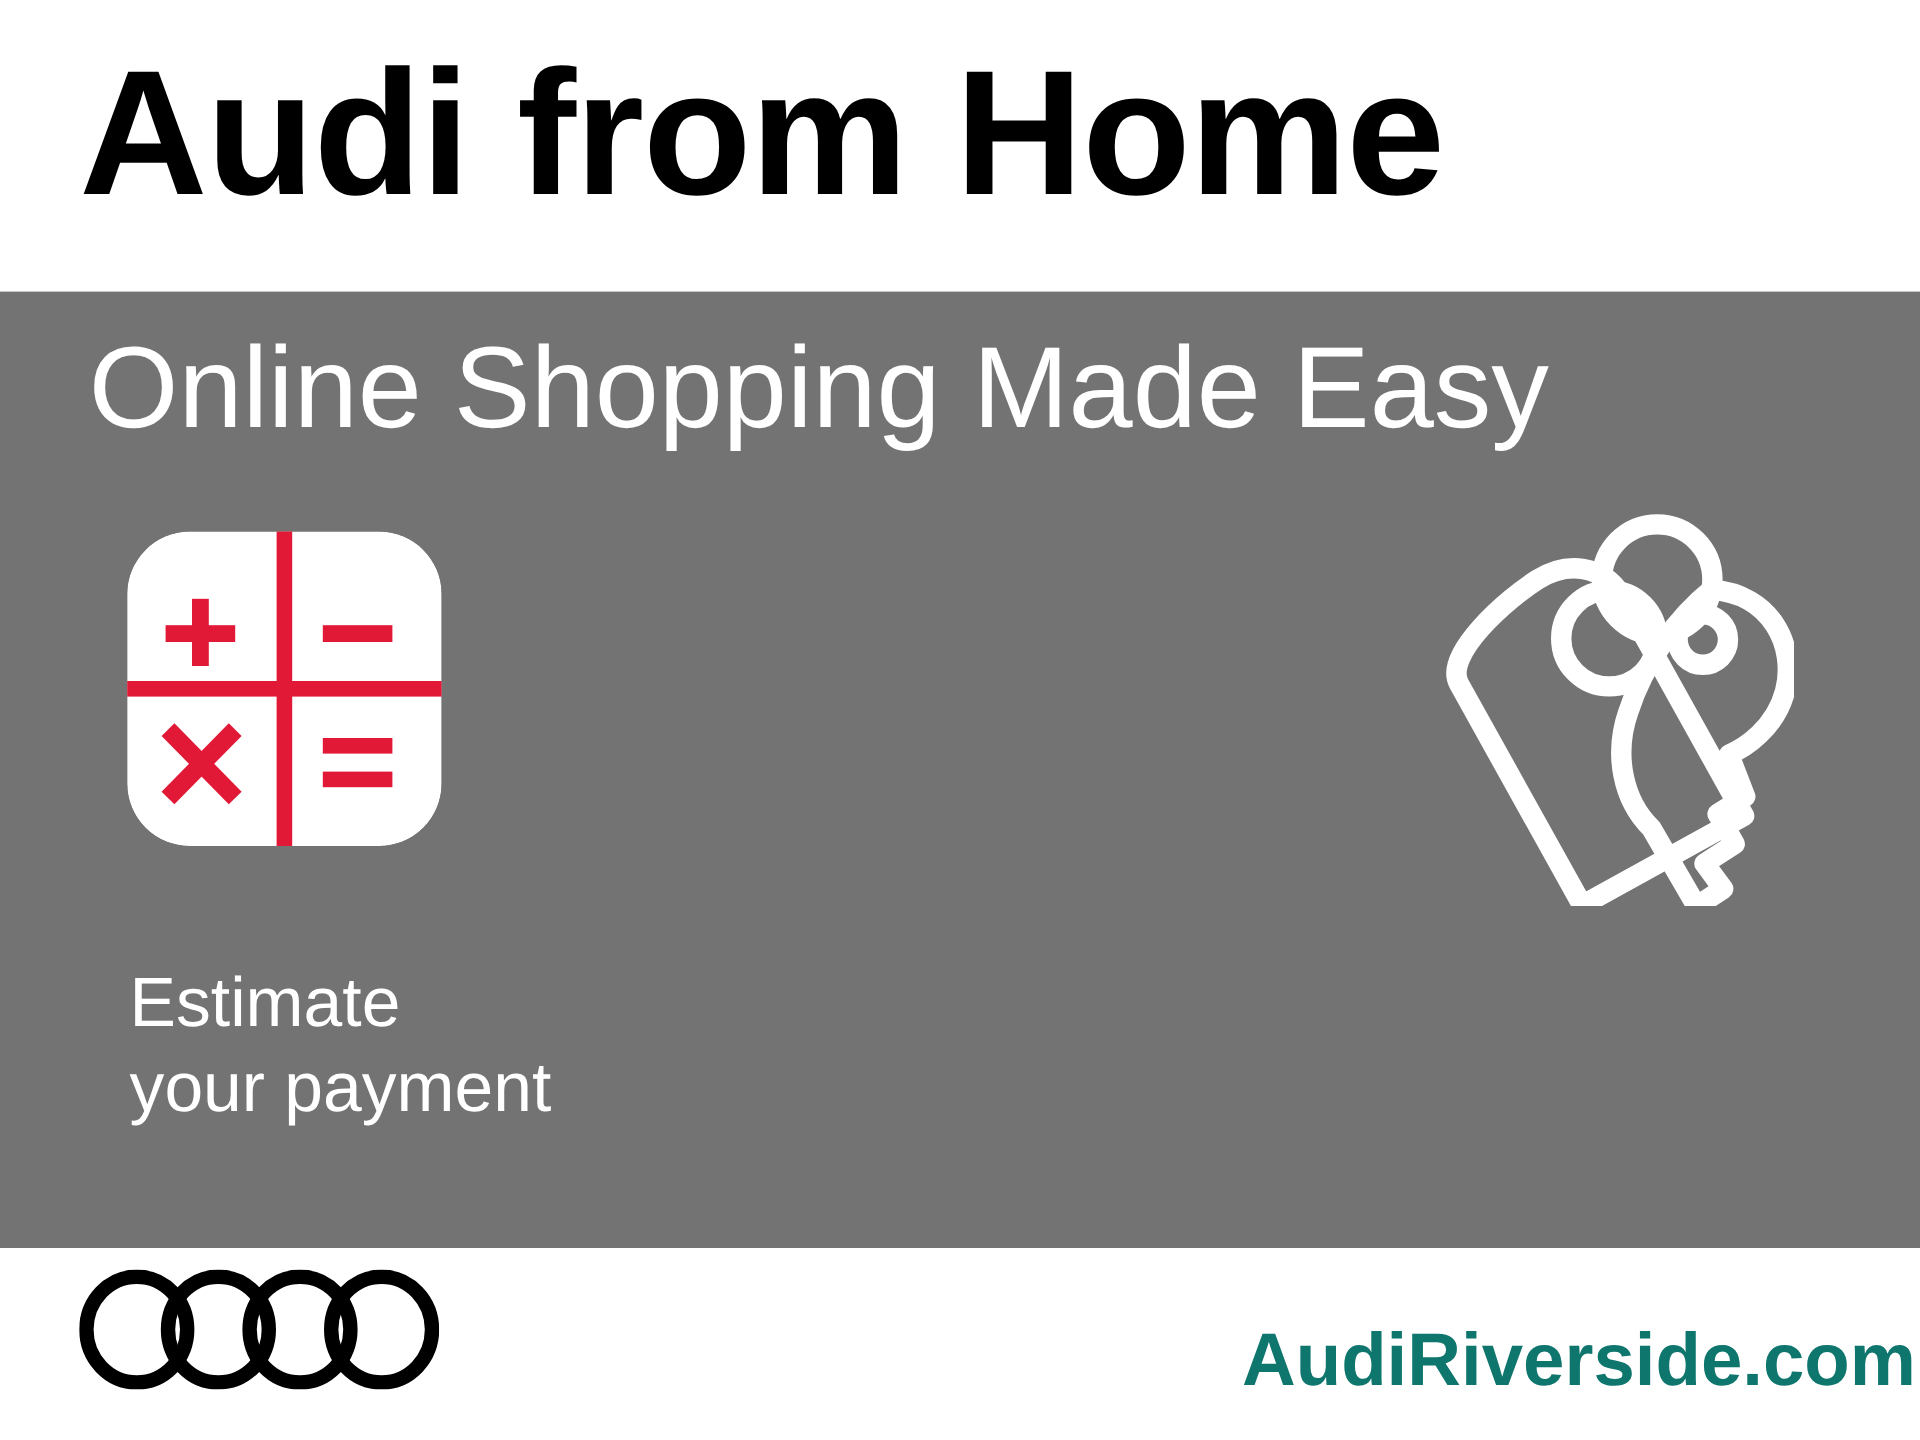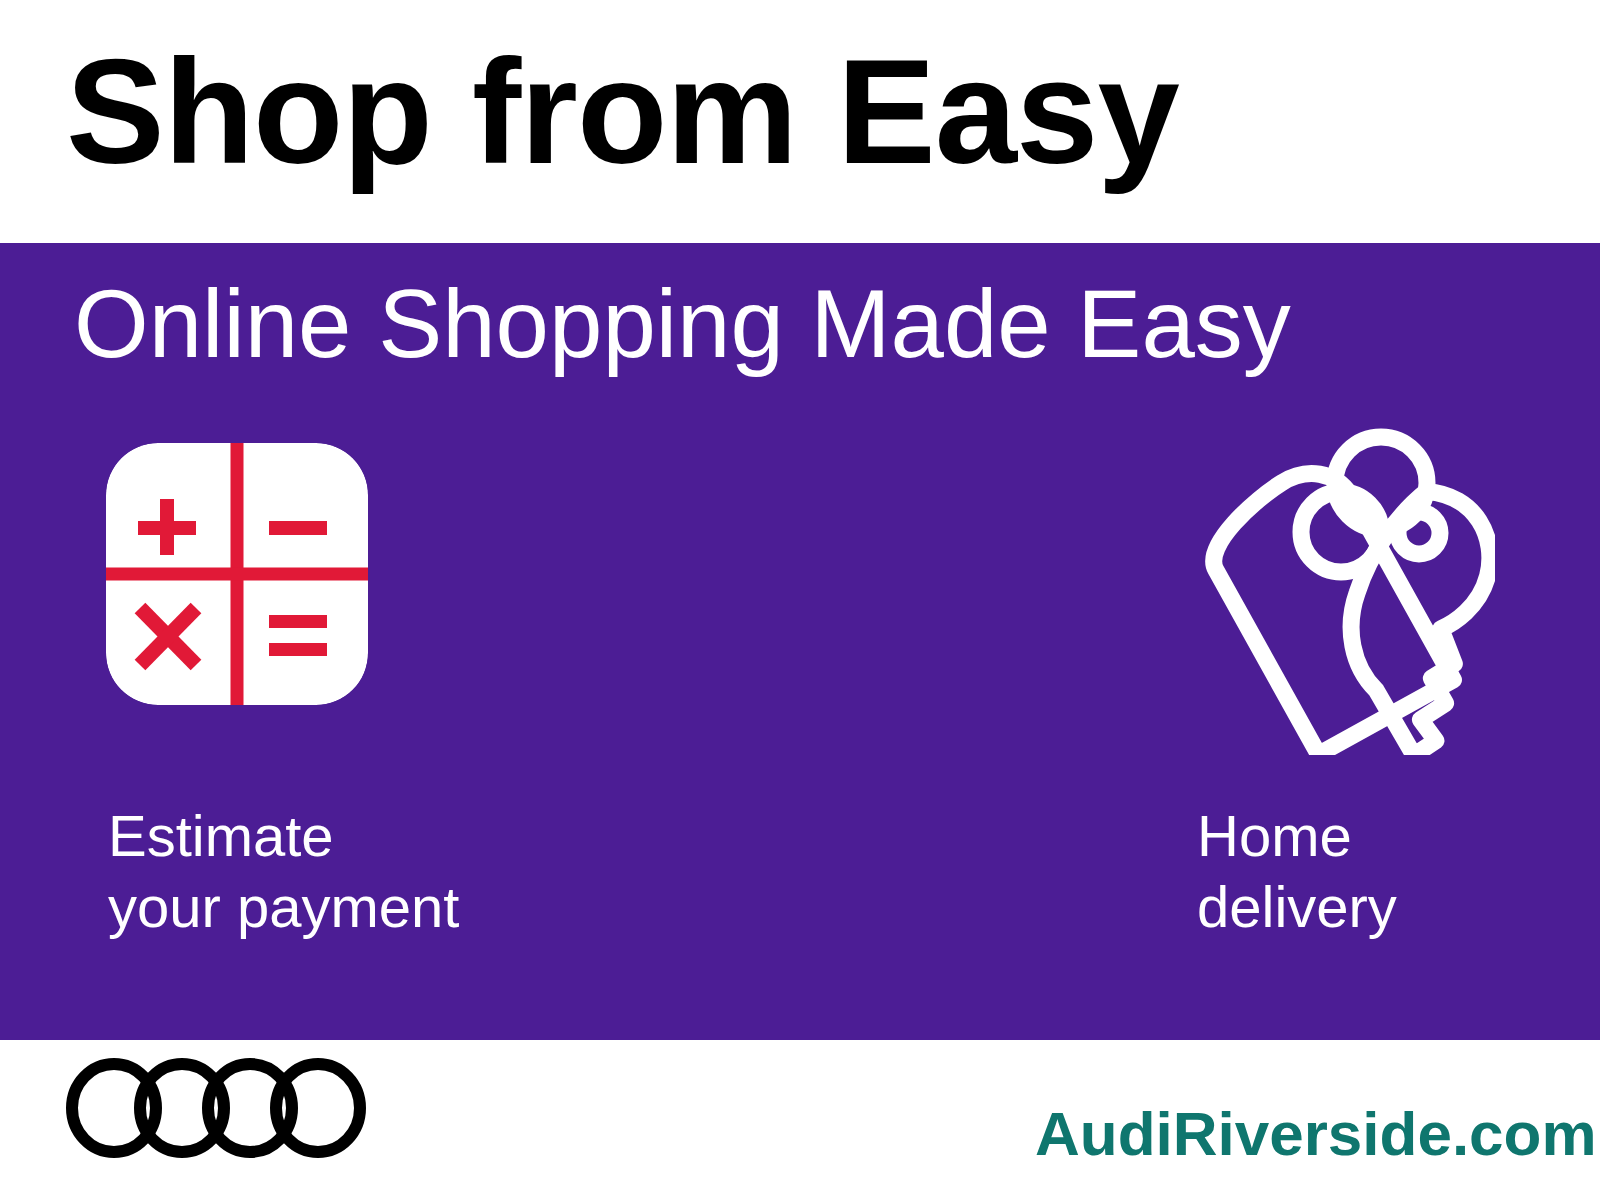--- a/index.html
+++ b/index.html
@@ -45,21 +45,21 @@
     font-family: "Liberation Sans", "DejaVu Sans", sans-serif;
   }
 
   
   .red-band {
     position: absolute;
     left: 0;
     top: 243px;
     width: 1600px;
     height: 797px;
-    background: #4c1d95;
+    background: #737373;
   }
   .band-heading {
     position: absolute;
     left: 74px;
     top: 33px;
     font-size: 96px;
     font-weight: 400;
     color: #ffffff;
     letter-spacing: 0px;
     line-height: 1.0;
@@ -139,21 +139,21 @@
     letter-spacing: 0px;
     white-space: nowrap;
   }
 </style>
 </head>
 <body>
 
 <div id="poster">
 
   <div class="header">
-    <div class="header-title">Shop from Easy</div>
+    <div class="header-title">Audi from Home</div>
   </div>
 
   <div class="red-band">
 
     <div class="band-heading">Online Shopping Made Easy</div>
 
     <div class="features">
 
       <div class="feature col1">
         <div class="feature-icon">
@@ -219,22 +219,20 @@
                        L 249 314
                        L 228 330
                        L 186 268
                        C 160 246 150 208 160 172
                        C 170 130 196 90 222 66 Z" transform="rotate(4 220 200)"></path>
 
               <circle cx="224" cy="108" r="21"></circle>
             </g>
           </svg>
         </div>
-        <div class="feature-caption">Home
-delivery</div>
       </div>
 
     </div>
   </div>
 
   <div class="footer">
 
     <div class="audi-rings">
       <svg width="300" height="100" viewBox="0 0 300 100" xmlns="http://www.w3.org/2000/svg">
         <g fill="none" stroke="#000000" stroke-width="12">

